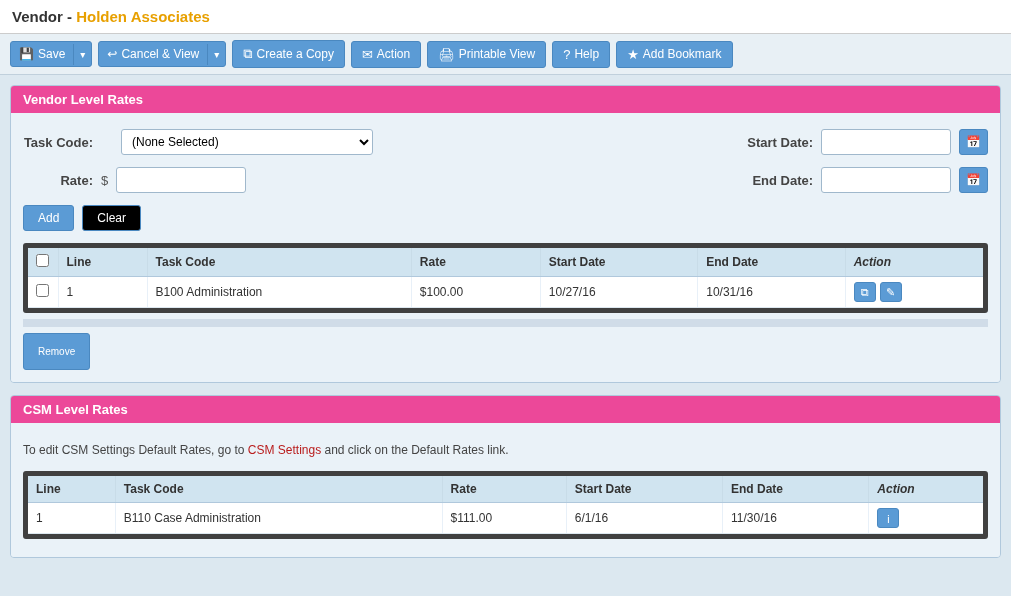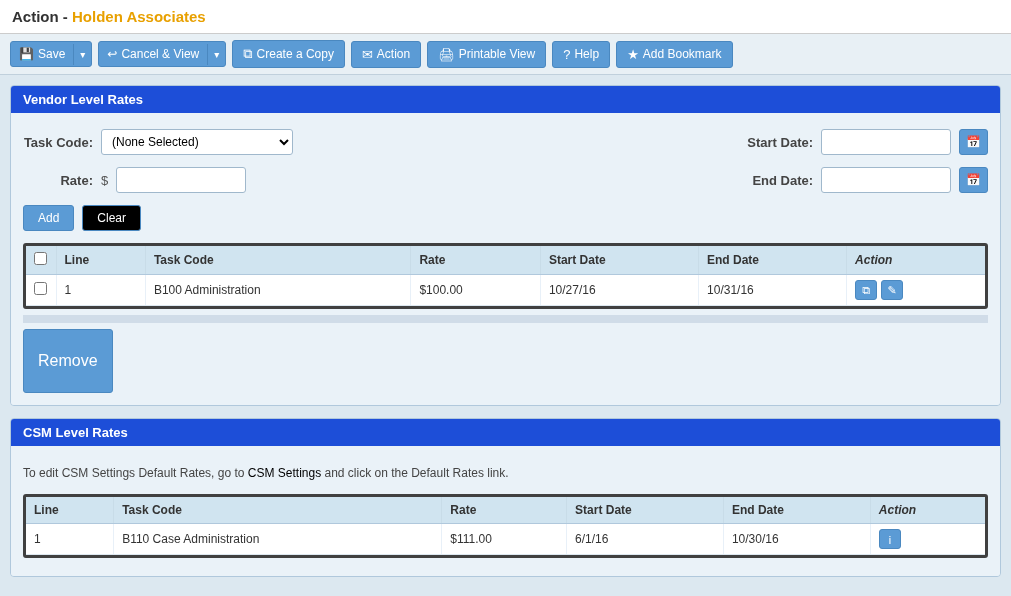--- a/index.html
+++ b/index.html
@@ -82,21 +82,21 @@
 
     
     .panel {
       background: #e0ecf5;
       border: 1px solid #b0c8dc;
       border-radius: 4px;
       margin-bottom: 12px;
       overflow: hidden;
     }
     .panel-header {
-      background: #1d4ed8;
+      background: #ec4899;
       color: white;
       font-weight: bold;
       font-size: 13px;
       padding: 6px 12px;
     }
     .panel-body {
       padding: 16px 12px 12px 12px;
       background: #eaf2f8;
     }
 
@@ -120,21 +120,22 @@
     }
     .form-control {
       border: 1px solid #a0b8cc;
       border-radius: 3px;
       padding: 4px 6px;
       font-size: 12px;
       background: white;
       height: 26px;
     }
     select.form-control {
-      width: 192px;
+      width: 252px;
+      margin-left: 20px;
     }
     input.form-control {
       width: 160px;
     }
     input.rate-input {
       width: 130px;
     }
     input.date-input {
       width: 130px;
     }
@@ -178,30 +179,30 @@
       border-radius: 3px;
       padding: 5px 14px;
       cursor: pointer;
       font-size: 12px;
     }
     .btn-remove {
       background: #5b9bd5;
       color: white;
       border: 1px solid #4a88c0;
       border-radius: 3px;
-      padding: 22px 14px;
-      cursor: pointer;
-      font-size: 16px;
+      padding: 12px 14px;
+      cursor: pointer;
+      font-size: 10px;
       margin-top: 6px;
     }
 
     
     .data-table-wrapper {
       overflow-x: auto;
-      border: 3px solid #404040;
+      border: 5px solid #404040;
       border-radius: 3px;
       background: white;
       margin-bottom: 6px;
     }
     .data-table {
       width: 100%;
       border-collapse: collapse;
       font-size: 12px;
     }
     .data-table thead tr {
@@ -260,36 +261,36 @@
     }
 
     
     .csm-note {
       font-size: 12px;
       color: #444;
       margin-bottom: 10px;
       padding: 4px 0;
     }
     .csm-note a {
-      color: #000000;
+      color: #b91c1c;
       text-decoration: none;
     }
 
     
     .scroll-hint {
       height: 8px;
       background: #d0dce8;
     }
   </style>
 </head>
 <body>
 
 <div class="title-bar">
   <span>
-    <span>Action - </span><span class="highlight">Holden Associates</span>
+    <span>Vendor - </span><span class="highlight">Holden Associates</span>
   </span>
 </div>
 
 <div class="toolbar">
   <div class="toolbar-btn-split">
     <div class="main-part">
       <span class="icon">💾</span>
       <span>Save</span>
     </div>
     <div class="arrow-part">▾</div>
@@ -440,21 +441,21 @@
               <th>End Date</th>
               <th>Action</th>
             </tr>
           </thead>
           <tbody id="csm-table-body">
             <tr>
               <td>1</td>
               <td>B110 Case Administration</td>
               <td>$111.00</td>
               <td>6/1/16</td>
-              <td>10/30/16</td>
+              <td>11/30/16</td>
               <td>
                 <div class="action-icons">
                   <button class="action-icon-btn info" title="Info">ℹ</button>
                 </div>
               </td>
             </tr>
           </tbody>
         </table>
       </div>
 

